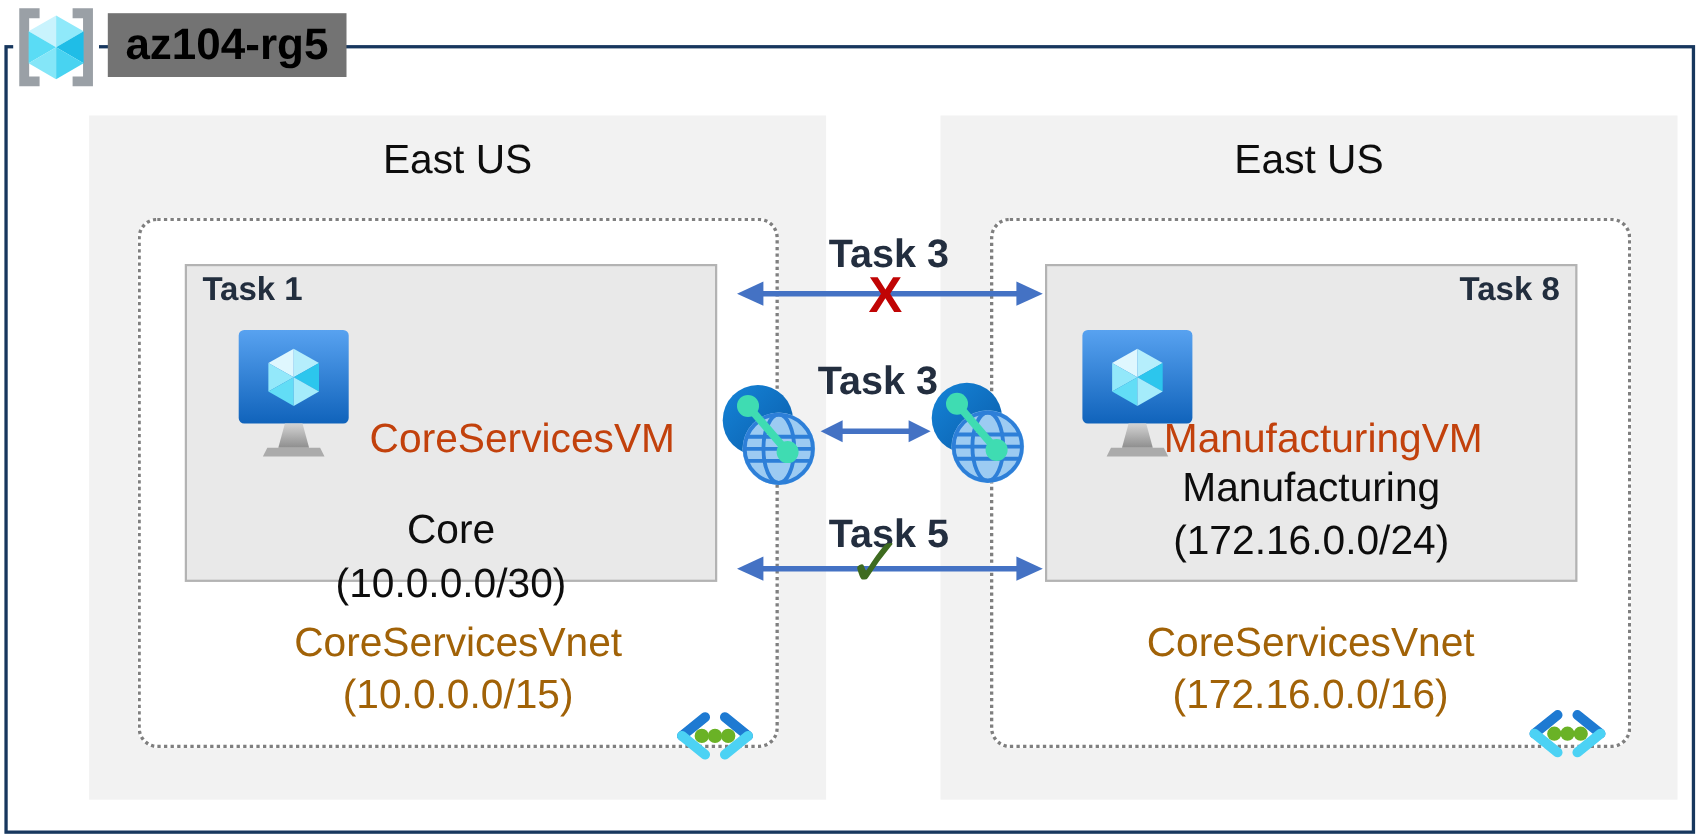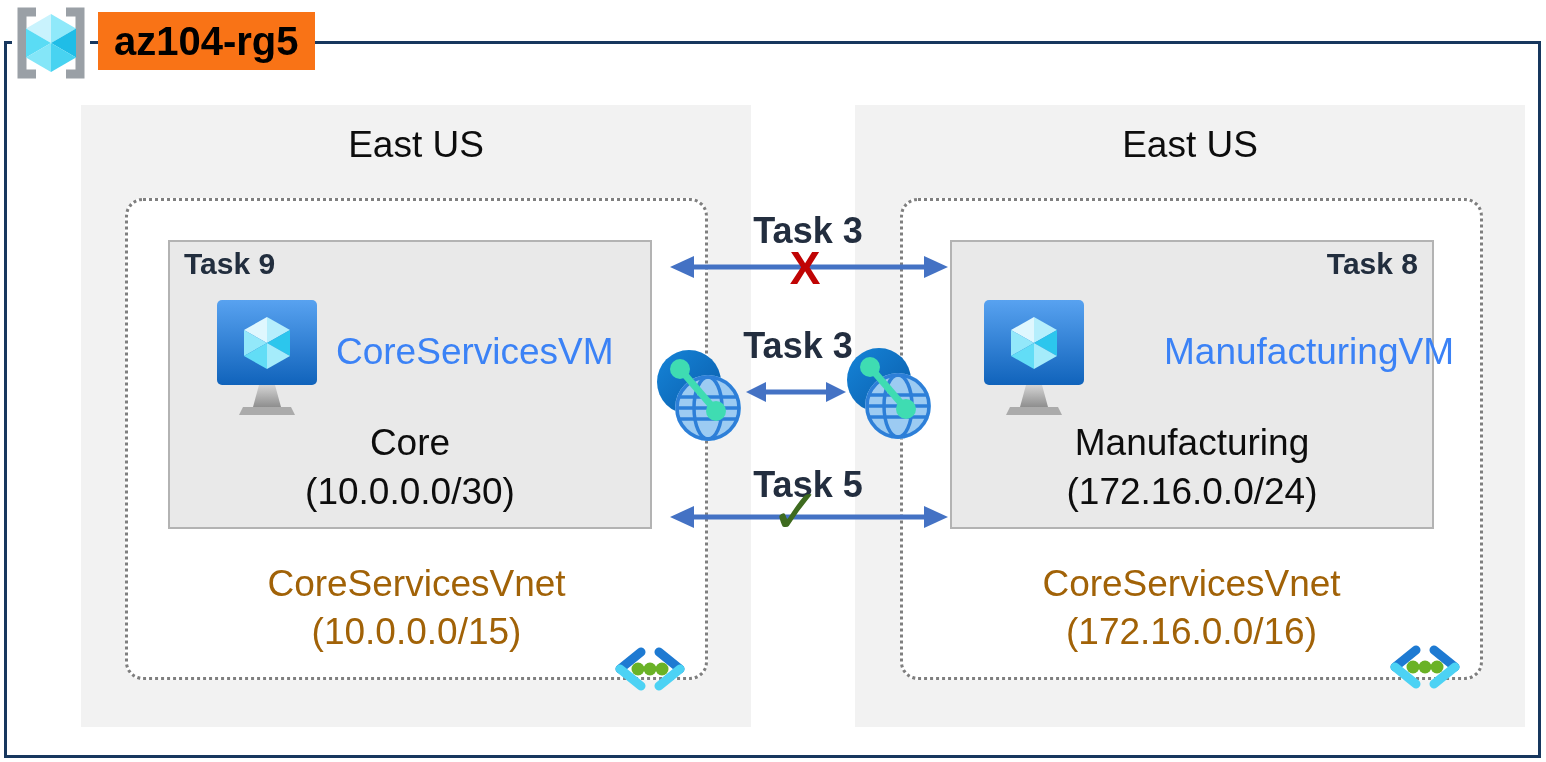--- a/index.html
+++ b/index.html
@@ -4,43 +4,43 @@
 <style>
   html,body{margin:0;padding:0;}
   body{
     width:1546px;height:762px;position:relative;background:#ffffff;
     font-family:"Liberation Sans",sans-serif;color:#111;overflow:hidden;
   }
   .abs{position:absolute;}
   
   .frame{left:4px;top:41px;width:1531px;height:711px;border:3px solid #17375e;z-index:0;}
   .rg-icon{left:12px;top:6px;z-index:3;background:#ffffff;}
-  .rg-title{left:98px;top:12px;z-index:3;background:#f97316;padding:0 16px;
+  .rg-title{left:98px;top:12px;z-index:3;background:#737373;padding:0 16px;
     font-size:40px;font-weight:bold;color:#000;line-height:58px;}
   
   .region{top:105px;width:670px;height:622px;background:#f2f2f2;z-index:1;}
   .region-l{left:81px;} .region-r{left:855px;}
   .loc{top:122px;width:670px;text-align:center;font-size:37px;line-height:46px;color:#0d0d0d;z-index:2;}
   .loc-l{left:81px;} .loc-r{left:855px;}
   
   .vnet{top:198px;width:577px;height:476px;background:#ffffff;border:3px dotted #7f7f7f;
     border-radius:18px;z-index:2;}
   .vnet-l{left:125px;} .vnet-r{left:900px;}
   
   .subnet{top:240px;width:480px;height:285px;background:#e9e9e9;border:2px solid #b3b3b3;z-index:3;}
   .subnet-l{left:168px;} .subnet-r{left:950px;}
   .task-label{font-size:30px;font-weight:bold;color:#222e3e;z-index:4;line-height:36px;}
   .task1{left:184px;top:246px;}
   .task2{left:950px;top:246px;width:468px;text-align:right;}
   .vm-icon{z-index:4;}
   .vm-icon-l{left:215px;top:298px;} .vm-icon-r{left:982px;top:298px;}
-  .vm-name{font-size:37px;line-height:44px;color:#3b82f6;z-index:4;}
-  .vm-name-l{left:336px;top:330px;} .vm-name-r{left:1164px;top:330px;}
+  .vm-name{font-size:37px;line-height:44px;color:#c2410c;z-index:4;margin-top:47px;}
+  .vm-name-l{left:336px;top:330px;} .vm-name-r{left:1058px;top:330px;}
   .sub-text{width:484px;text-align:center;font-size:37px;line-height:46px;color:#0d0d0d;z-index:4;}
-  .sub-l{left:168px;} .sub-r{left:950px;}
+  .sub-l{left:168px;margin-top:39px;} .sub-r{left:950px;}
   .sub-name{top:420px;} .sub-cidr{top:469px;}
   .vnet-text{width:583px;text-align:center;font-size:37px;line-height:46px;color:#a16207;z-index:3;}
   .vnt-l{left:125px;} .vnt-r{left:900px;}
   .vnet-name{top:561px;} .vnet-cidr{top:609px;}
   .vnet-icon{z-index:5;}
   .vnet-icon-l{left:612px;top:646px;} .vnet-icon-r{left:1387px;top:644px;}
   
   .arrow{z-index:5;}
   .arrow-t3{left:668px;top:252px;} .arrow-t4{left:744px;top:378px;} .arrow-t5{left:668px;top:502px;}
   .conn-label{width:284px;text-align:center;font-size:36px;font-weight:bold;color:#232e3f;z-index:6;line-height:38px;}
@@ -74,21 +74,21 @@
 <div class="abs region region-r"></div>
 <div class="abs loc loc-l">East US</div>
 <div class="abs loc loc-r">East US</div>
 
 <div class="abs vnet vnet-l"></div>
 <div class="abs vnet vnet-r"></div>
 
 <div class="abs subnet subnet-l"></div>
 <div class="abs subnet subnet-r"></div>
 
-<div class="abs task-label task1">Task 9</div>
+<div class="abs task-label task1">Task 1</div>
 <div class="abs task-label task2">Task 8</div>
 
 <svg class="abs vm-icon vm-icon-l" width="104" height="122" viewBox="0 0 104 122">
   <defs>
     <linearGradient id="vmg1" x1="0" y1="0" x2="0" y2="1">
       <stop offset="0" stop-color="#58a2f0"></stop>
         <stop offset="1" stop-color="#1063bb"></stop>
     </linearGradient>
     <linearGradient id="stg1" x1="0" y1="0" x2="0" y2="1">
       <stop offset="0" stop-color="#d4d4d4"></stop>

